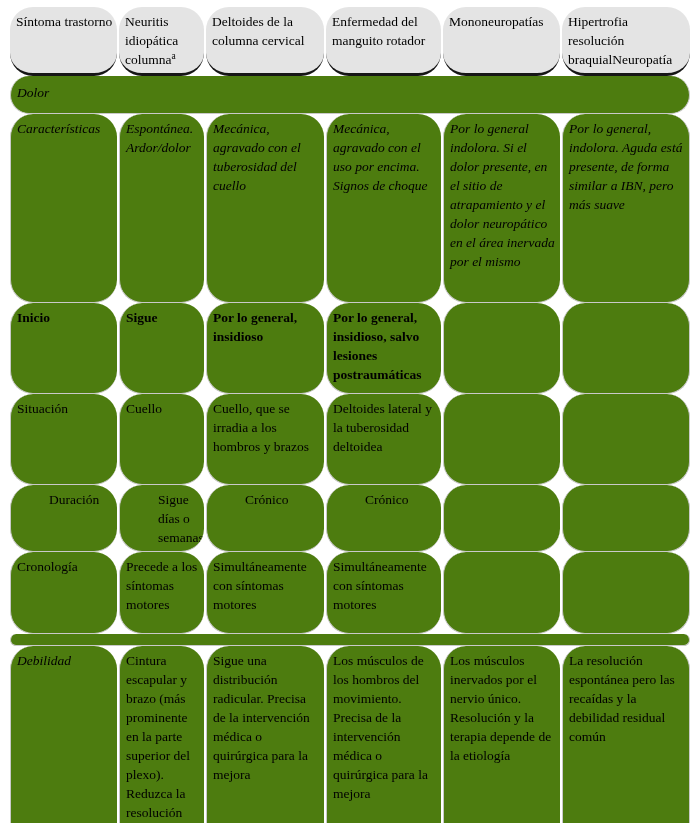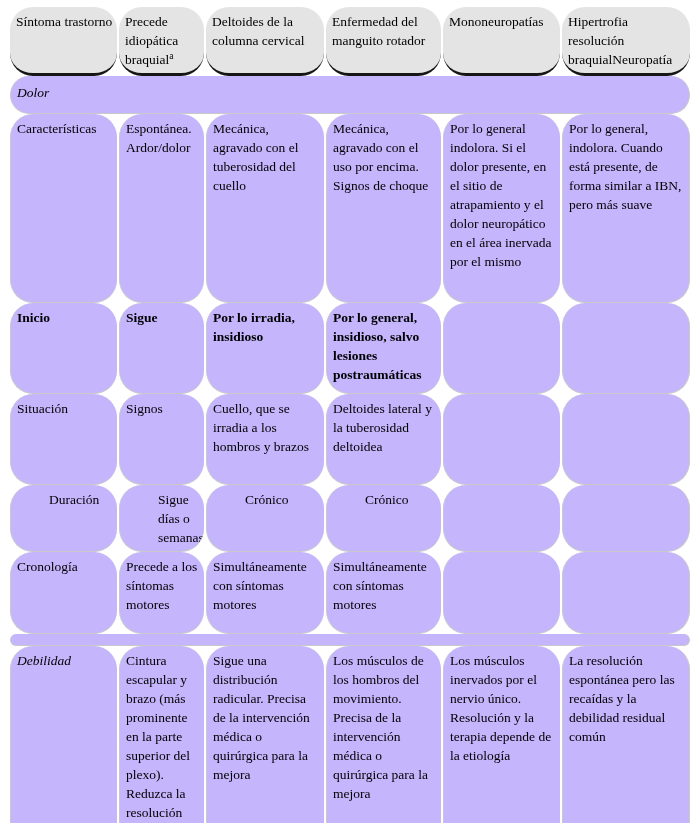--- a/index.html
+++ b/index.html
@@ -31,41 +31,41 @@
     border-radius: 23px;
   }
   thead th {
     background: #e4e4e4;
     border-bottom: 3px solid #161616;
     height: 58px;
   }
   tbody td {
     border-left: 1px solid #c9c9c9;
     border-bottom: 1px solid #c9c9c9;
-    background: #c4b5fd;
+    background: #4d7c0f;
   }
   tbody td:last-child { border-right: 1px solid #c9c9c9; }
   tr.section-row td {
     height: 38px;
     padding-top: 7px;
   }
   tr.spacer-row td {
     height: 12px;
     padding: 0;
   }
   tr.last-row td {
     border-bottom: 3px solid #161616;
   }
   .italic { font-style: italic; }
   sup.fn {
     font-size: 9.5px;
     line-height: 0;
     vertical-align: super;
   }
-  tr.rh-carac  td { height: 189px; }
+  tr.rh-carac  td { height: 189px; font-style: italic; }
   tr.rh-inicio td { height: 91px; font-weight: bold; }
   tr.rh-sit    td { height: 91px; }
   tr.rh-dur    td { height: 51px; padding-left: 38px; }
   tr.rh-cron   td { height: 82px; }
   tr.rh-deb    td { height: 197px; }
 </style>
 </head>
 <body>
 
 <div class="page">
@@ -77,21 +77,21 @@
       <col style="width:115px">
       <col style="width:117px">
       <col style="width:128px">
     </colgroup>
     <thead>
       <tr>
         <th>
           <span>Síntoma trastorno</span>
         </th>
         <th>
-          <span>Precede idiopática braquial</span><sup class="fn">a</sup>
+          <span>Neuritis idiopática columna</span><sup class="fn">a</sup>
         </th>
         <th>
           <span>Deltoides de la columna cervical</span>
         </th>
         <th>
           <span>Enfermedad del manguito rotador</span>
         </th>
         <th>
           <span>Mononeuropatías</span>
         </th>
@@ -106,35 +106,35 @@
           <span class="italic">Dolor</span>
         </td>
       </tr>
 
       <tr class="rh-carac">
         <td>Características</td>
         <td>Espontánea. Ardor/dolor</td>
         <td>Mecánica, agravado con el tuberosidad del cuello</td>
         <td>Mecánica, agravado con el uso por encima. Signos de choque</td>
         <td>Por lo general indolora. Si el dolor presente, en el sitio de atrapamiento y el dolor neuropático en el área inervada por el mismo</td>
-        <td>Por lo general, indolora. Cuando está presente, de forma similar a IBN, pero más suave</td>
+        <td>Por lo general, indolora. Aguda está presente, de forma similar a IBN, pero más suave</td>
       </tr>
 
       <tr class="rh-inicio">
         <td>Inicio</td>
         <td>Sigue</td>
-        <td>Por lo irradia, insidioso</td>
+        <td>Por lo general, insidioso</td>
         <td>Por lo general, insidioso, salvo lesiones postraumáticas</td>
         <td></td>
         <td></td>
       </tr>
 
       <tr class="rh-sit">
         <td>Situación</td>
-        <td>Signos</td>
+        <td>Cuello</td>
         <td>Cuello, que se irradia a los hombros y brazos</td>
         <td>Deltoides lateral y la tuberosidad deltoidea</td>
         <td></td>
         <td></td>
       </tr>
 
       <tr class="rh-dur">
         <td>Duración</td>
         <td>Sigue días o semanas</td>
         <td>Crónico</td>

